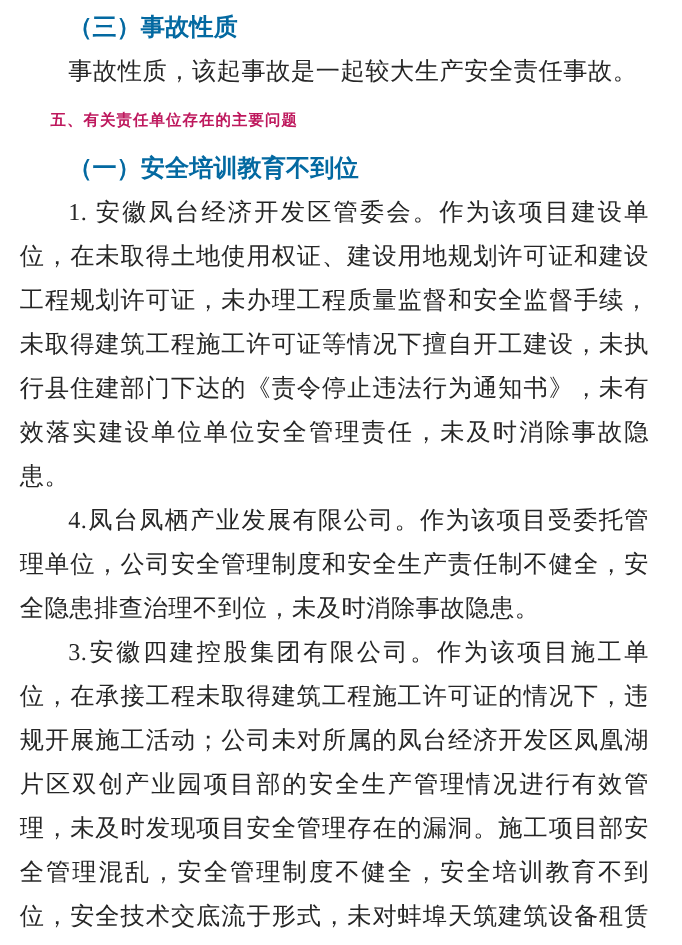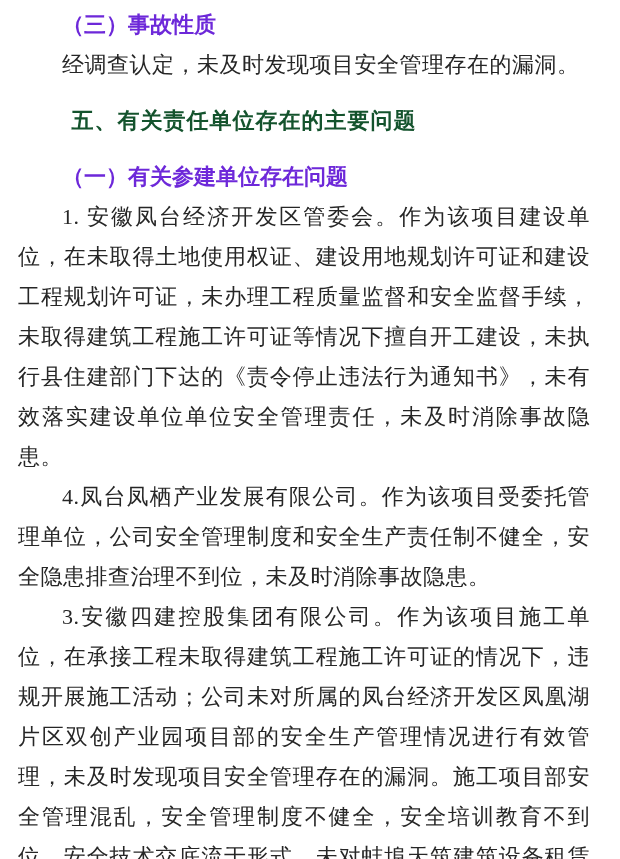--- a/index.html
+++ b/index.html
@@ -20,53 +20,53 @@
     font-size: 22px;
     line-height: 40px;
   }
   .sub-heading {
     margin: 0;
     font-size: 22px;
     font-weight: 700;
     line-height: 40px;
     text-indent: 2em;
     font-family: "Liberation Serif", "DejaVu Serif", serif;
-    color: #6d28d9;
+    color: #0369a1;
   }
   .main-heading {
-    margin: 16px;
-    font-size: 22px;
+    margin: 4px;
+    font-size: 14px;
     font-weight: 700;
     line-height: 40px;
     text-indent: 1.7em;
     font-family: "Liberation Sans", "DejaVu Sans", sans-serif;
-    color: #14532d;
+    color: #be185d;
     letter-spacing: 1px;
   }
   .para {
     margin: 0;
     text-indent: 2em;
     text-align: justify;
     letter-spacing: 0.5px;
     line-height: 40px;
     color: #262626;
   }
 </style>
 </head>
 <body>
 
 <div class="page">
 
   <h3 class="sub-heading">（三）事故性质</h3>
 
-  <p class="para">经调查认定，未及时发现项目安全管理存在的漏洞。</p>
+  <p class="para">事故性质，该起事故是一起较大生产安全责任事故。</p>
 
   <h2 class="main-heading">五、有关责任单位存在的主要问题</h2>
 
-  <h3 class="sub-heading">（一）有关参建单位存在问题</h3>
+  <h3 class="sub-heading">（一）安全培训教育不到位</h3>
 
   <p class="para">1. 安徽凤台经济开发区管委会。作为该项目建设单位，在未取得土地使用权证、建设用地规划许可证和建设工程规划许可证，未办理工程质量监督和安全监督手续，未取得建筑工程施工许可证等情况下擅自开工建设，未执行县住建部门下达的《责令停止违法行为通知书》，未有效落实建设单位单位安全管理责任，未及时消除事故隐患。</p>
 
   <p class="para">4.凤台凤栖产业发展有限公司。作为该项目受委托管理单位，公司安全管理制度和安全生产责任制不健全，安全隐患排查治理不到位，未及时消除事故隐患。</p>
 
   <p class="para">3.安徽四建控股集团有限公司。作为该项目施工单位，在承接工程未取得建筑工程施工许可证的情况下，违规开展施工活动；公司未对所属的凤台经济开发区凤凰湖片区双创产业园项目部的安全生产管理情况进行有效管理，未及时发现项目安全管理存在的漏洞。施工项目部安全管理混乱，安全管理制度不健全，安全培训教育不到位，安全技术交底流于形式，未对蚌埠天筑建筑设备租赁有限公司凤台分公司进场作业人员特种作业资质和安全教育培训情况进行核实，未</p>
 
 </div>
 
 </body></html>

